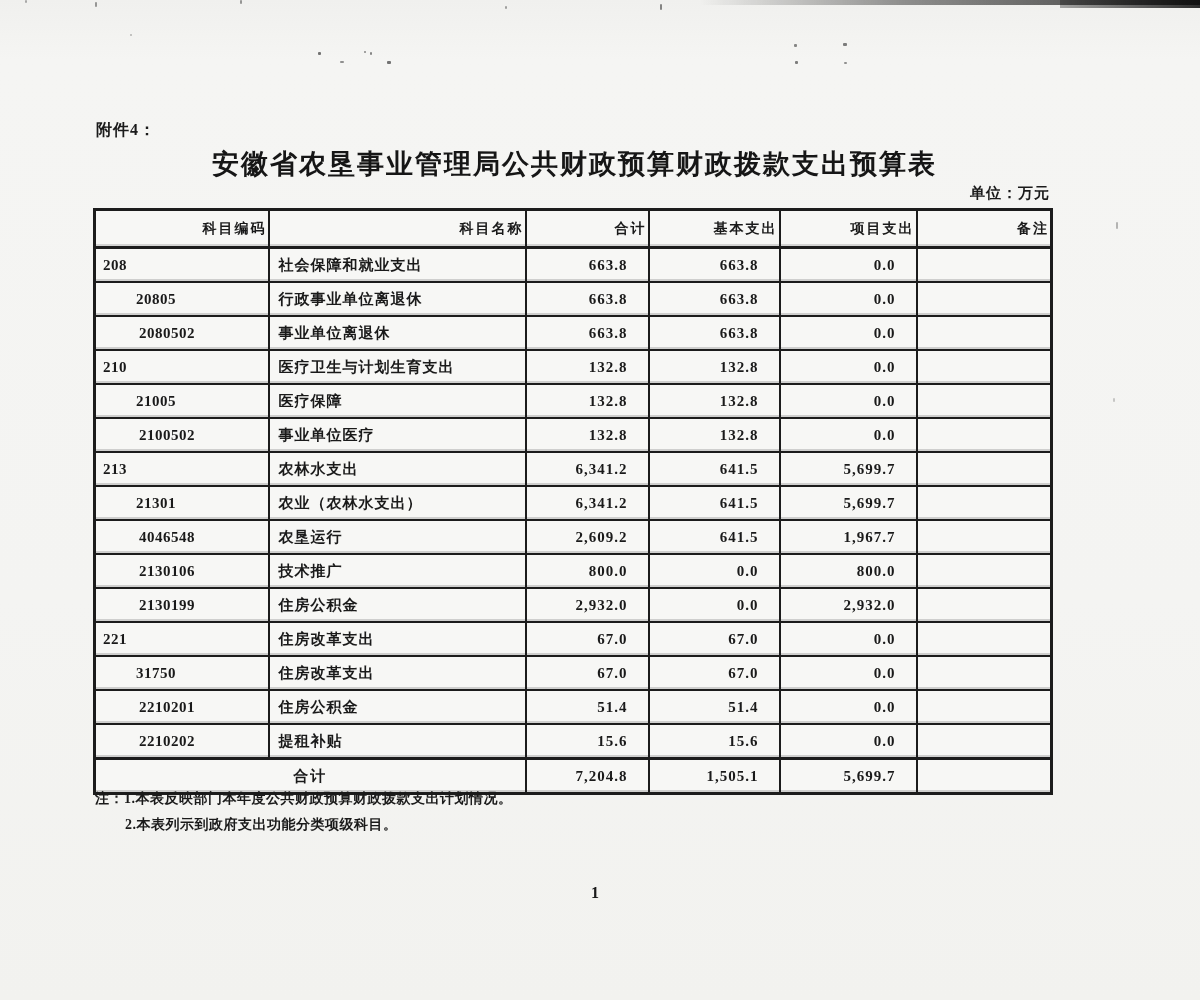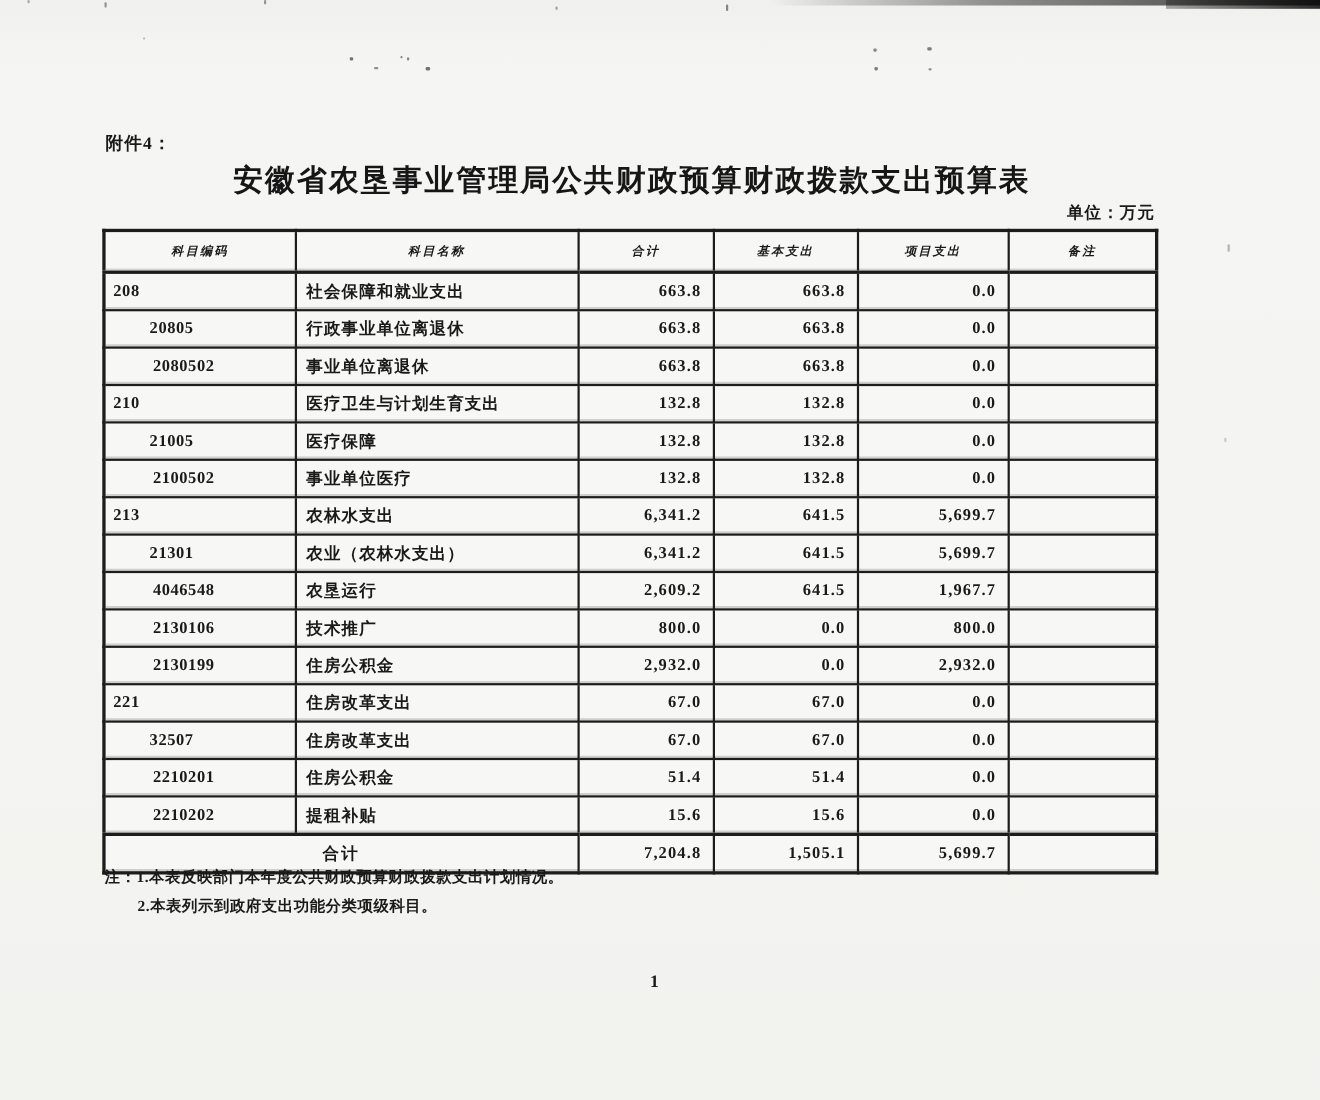--- a/index.html
+++ b/index.html
@@ -66,39 +66,38 @@
     border-collapse: collapse;
     table-layout: fixed;
     background: #f7f7f5;
   }
   table.budget, table.budget th, table.budget td {
     border: 2px solid #1c1c1c;
   }
   table.budget { border-width: 3px; }
   table.budget th {
     height: 33px;
-    font-size: 11px;
+    font-size: 14px;
     font-weight: 800;
-    text-align: center;
+    text-align: right;
     letter-spacing: 2px;
     border-bottom-width: 3px;
     box-shadow: inset 0 -4px 0 -2px rgba(70,70,70,0.2);
-    font-style: italic;
   }
   table.budget td {
     height: 30px;
     font-size: 15px;
     font-weight: 600;
     white-space: nowrap;
     overflow: hidden;
     box-shadow: inset 0 -4px 0 -2px rgba(70,70,70,0.22);
   }
   td.c-code { text-align: left; letter-spacing: 0.5px; }
   td.c-name { text-align: left; padding-left: 9px; letter-spacing: 1px; font-weight: 700; }
-  td.c-num  { text-align: right; padding-right: 10px; letter-spacing: 1px; }
+  td.c-num  { text-align: right; padding-right: 20px; letter-spacing: 1px; }
   td.c-remark { }
   td.c-total-label { text-align: center; font-weight: 800; letter-spacing: 2px; font-size: 16px; }
   tr.total-row td { border-top-width: 3px; }
   .indent-0 { padding-left: 7px;  }
   .indent-1 { padding-left: 40px; }
   .indent-2 { padding-left: 43px; }
 
   
   .notes {
     position: absolute;
@@ -254,21 +253,21 @@
     </tr>
         <tr>
       <td class="c-code indent-0">221</td>
       <td class="c-name">住房改革支出</td>
       <td class="c-num">67.0</td>
       <td class="c-num">67.0</td>
       <td class="c-num">0.0</td>
       <td class="c-remark"></td>
     </tr>
         <tr>
-      <td class="c-code indent-1">32507</td>
+      <td class="c-code indent-1">31750</td>
       <td class="c-name">住房改革支出</td>
       <td class="c-num">67.0</td>
       <td class="c-num">67.0</td>
       <td class="c-num">0.0</td>
       <td class="c-remark"></td>
     </tr>
         <tr>
       <td class="c-code indent-2">2210201</td>
       <td class="c-name">住房公积金</td>
       <td class="c-num">51.4</td>

